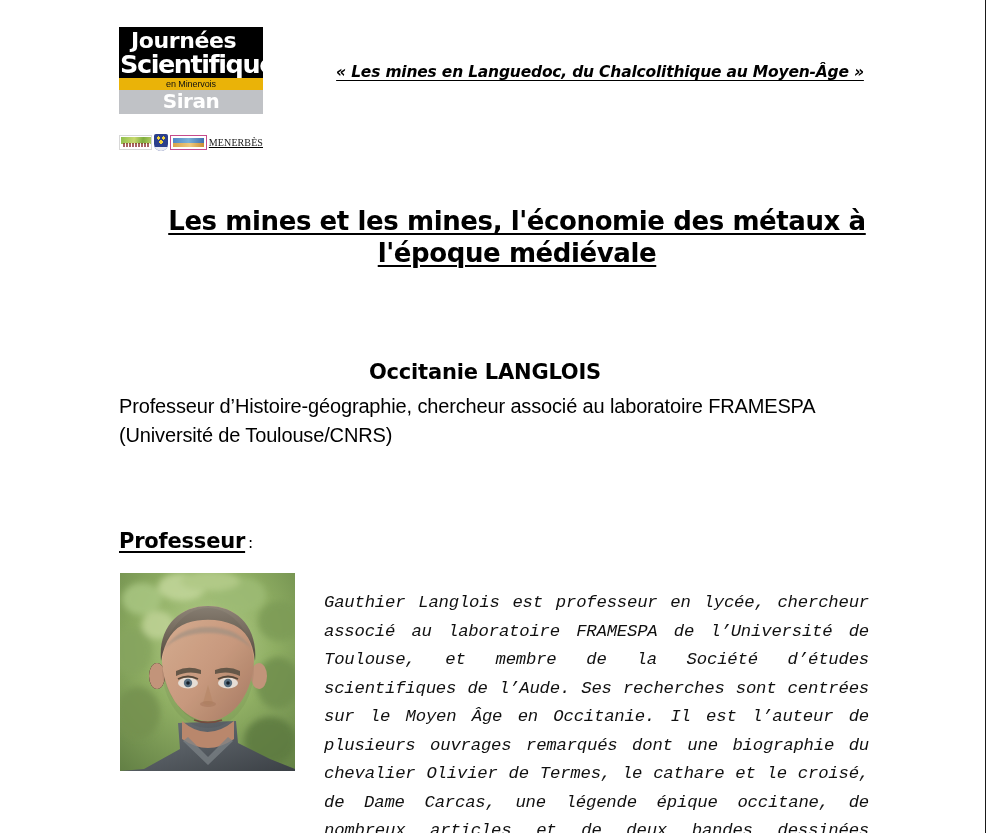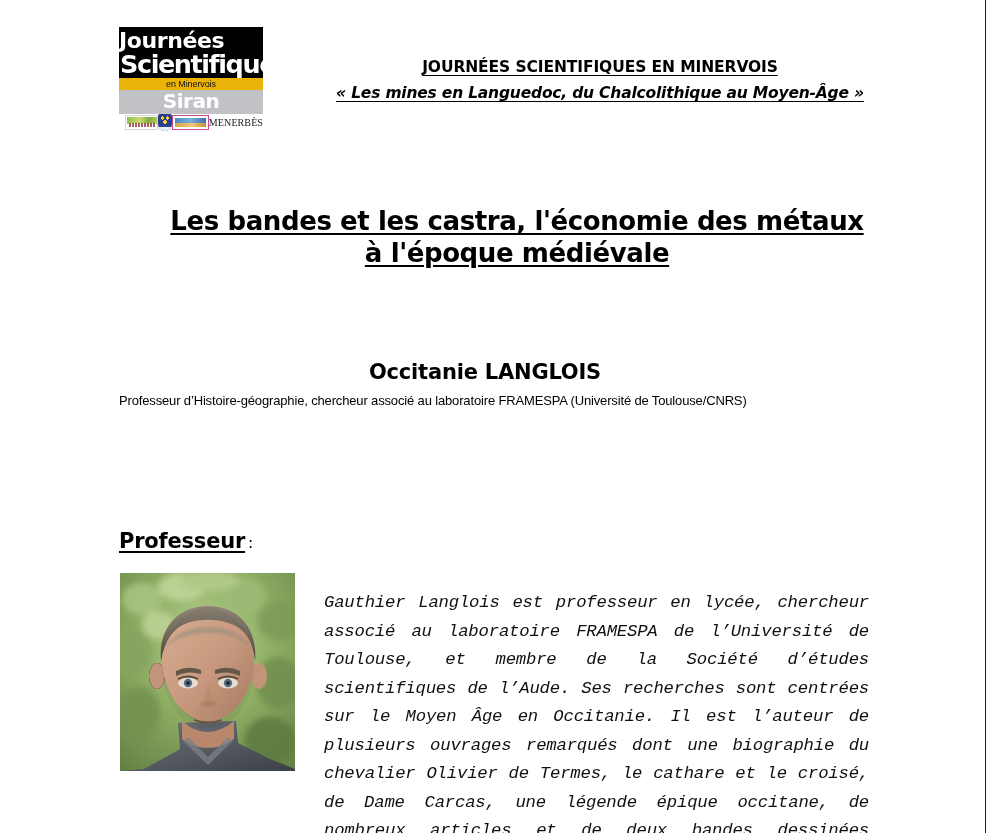--- a/index.html
+++ b/index.html
@@ -59,21 +59,21 @@
     line-height: 1;
   }
   .logo-journees {
     display: block;
     color: #ffffff;
     font-family: "DejaVu Sans", sans-serif;
     font-weight: 700;
     font-size: 22px;
     letter-spacing: -0.4px;
     line-height: 1.06;
-    padding-left: 0;
+    padding-left: 12px;
     text-align: left;
   }
   .logo-scientifiques {
     display: block;
     color: #ffffff;
     font-family: "DejaVu Sans", sans-serif;
     font-weight: 700;
     font-size: 25px;
     letter-spacing: -1.4px;
     line-height: 1.0;
@@ -101,23 +101,24 @@
     color: #ffffff;
     font-family: "DejaVu Sans", sans-serif;
     font-weight: 700;
     font-size: 20px;
     letter-spacing: -0.5px;
     line-height: 1.05;
   }
   .logo-partners {
     display: flex;
     align-items: center;
-    justify-content: flex-end;
-    margin-top: 0;
+    justify-content: space-between;
+    margin-top: 20px;
     height: 17px;
+    text-decoration: underline;
   }
   .plogo {
     position: relative;
     display: block;
   }
   .plogo-occitanie {
     width: 33px; height: 15px;
     background: #ffffff;
     border: 1px solid #d8d8d8;
     box-sizing: border-box;
@@ -265,21 +266,21 @@
   }
 
   .speaker-affiliation {
     position: absolute;
     left: 0;
     top: 392px;
     width: 714px;
     text-align: left;
     font-family: "Liberation Sans", sans-serif;
     font-weight: 400;
-    font-size: 13px;
+    font-size: 20px;
     line-height: 1.43;
     letter-spacing: -0.15px;
   }
 
   .bio-heading {
     position: absolute;
     left: 0;
     top: 529px;
     font-family: "DejaVu Sans", sans-serif;
     font-weight: 700;
@@ -358,28 +359,27 @@
       </div>
       <div class="logo-partners">
         <span class="plogo plogo-occitanie"></span>
         <span class="plogo plogo-shield"></span>
         <span class="plogo plogo-minervois"></span>
         <span class="plogo-menerbes">MENERBÈS</span>
       </div>
     </div>
 
     <div class="header-titles">
-      <div class="event-title">JOURNÉES SCIENTIFIQUES EN MINERVOIS</div>
       <div class="event-subtitle">« Les mines en Languedoc, du Chalcolithique au Moyen-Âge »</div>
     </div>
   </div>
 
   <div class="content">
 
-    <h1 class="talk-title"><span>Les bandes et les castra, l'économie des métaux à l'époque médiévale</span></h1>
+    <h1 class="talk-title"><span>Les mines et les mines, l'économie des métaux à l'époque médiévale</span></h1>
 
     <div class="speaker-name">Occitanie LANGLOIS</div>
 
     <div class="speaker-affiliation">Professeur d’Histoire-géographie, chercheur associé au laboratoire FRAMESPA (Université de Toulouse/CNRS)</div>
 
     <div class="bio-heading"><span class="bh-word">Professeur</span><span class="bh-colon">:</span></div>
 
     <div class="bio-block">
 
       <div class="portrait">

